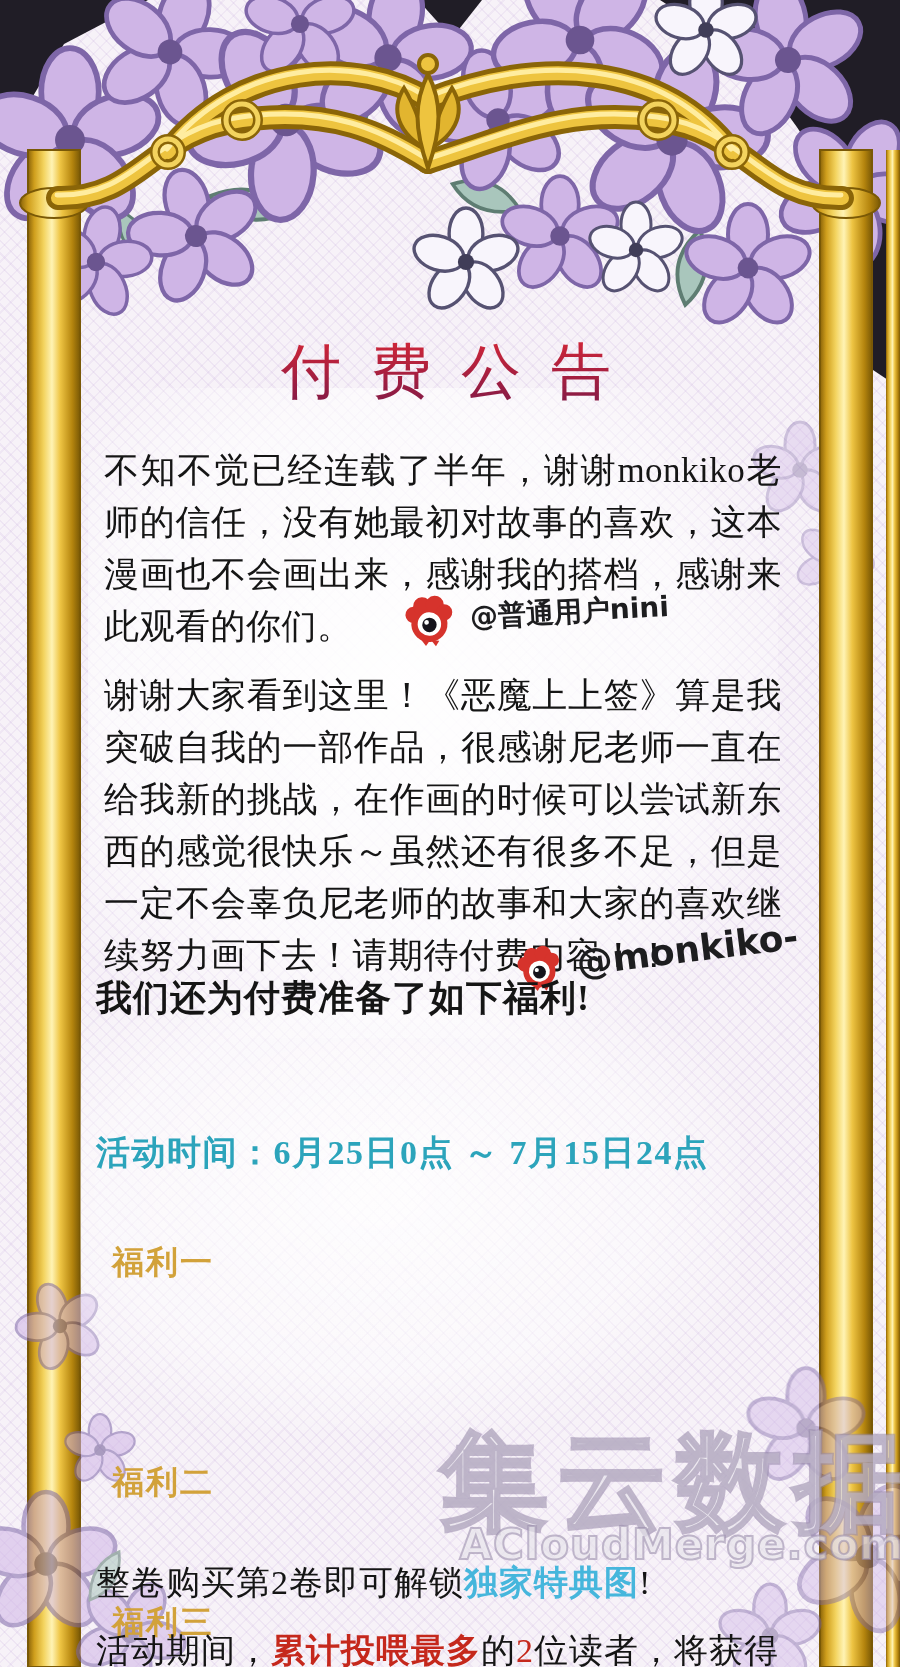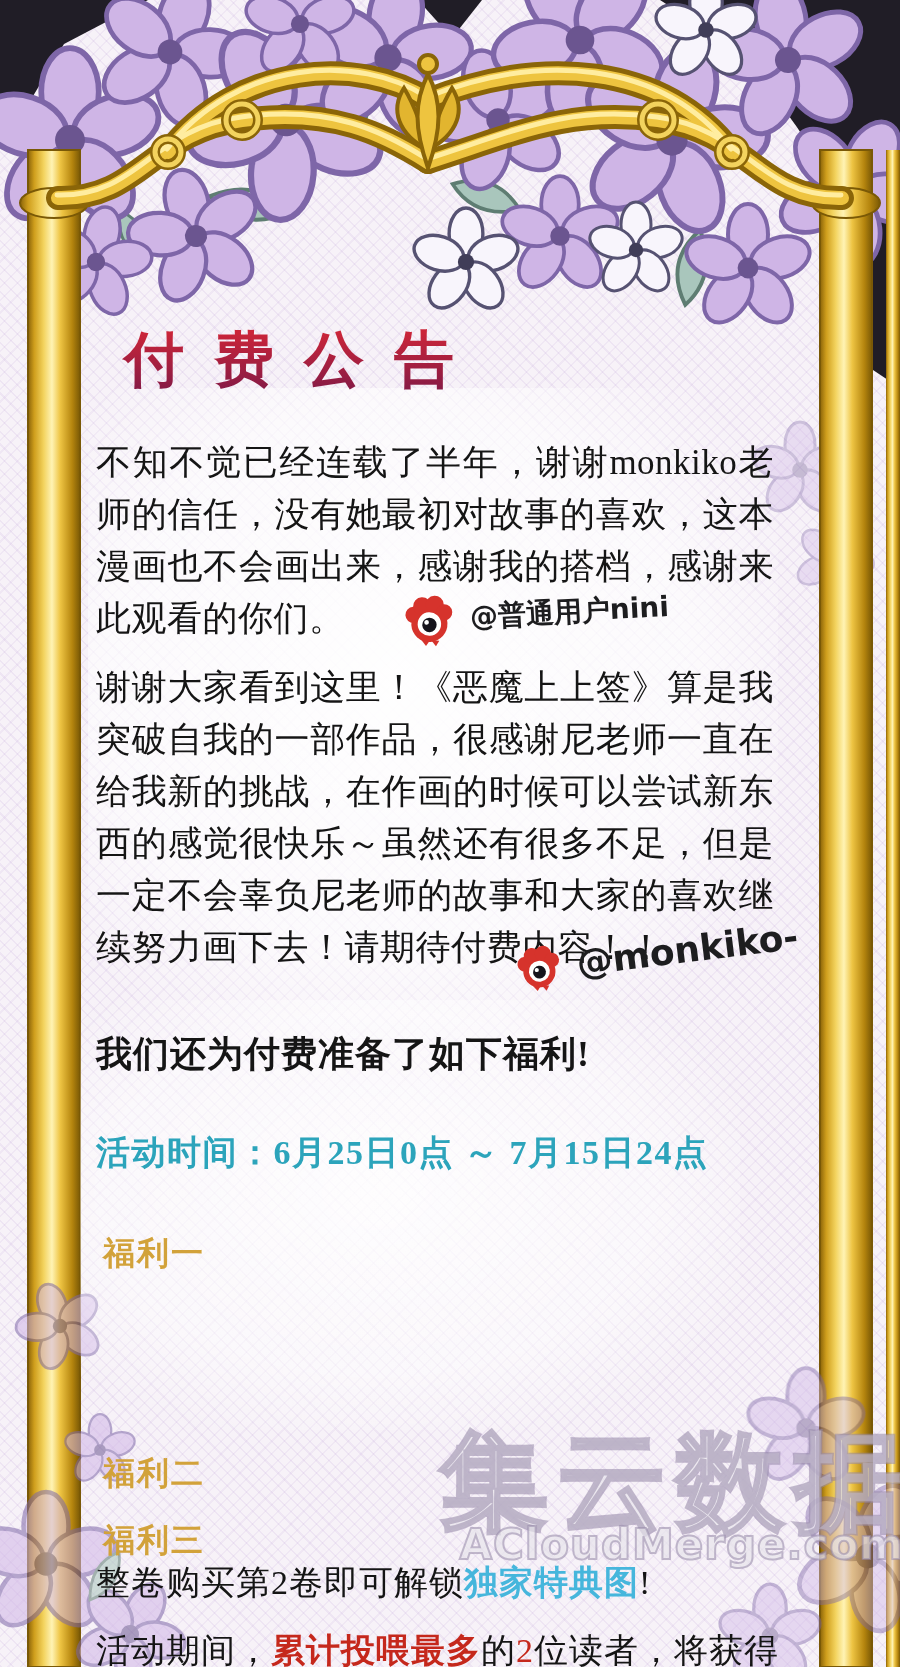--- a/index.html
+++ b/index.html
@@ -9,49 +9,49 @@
   .page::before{content:"";position:absolute;inset:0;
     background:
       repeating-linear-gradient(45deg, rgba(187,156,214,.15) 0 1.6px, transparent 1.6px 9px),
       repeating-linear-gradient(-45deg, rgba(187,156,214,.12) 0 1.6px, transparent 1.6px 9px);}
   .deco{position:absolute;left:0;top:0;}
   .white-pool{position:absolute;left:88px;top:388px;width:690px;height:650px;
     background:radial-gradient(ellipse at 45% 45%, rgba(255,255,255,.96) 0%, rgba(255,255,255,.65) 55%, rgba(255,255,255,0) 80%);}
   .white-pool2{position:absolute;left:80px;top:1000px;width:660px;height:430px;
     background:radial-gradient(ellipse at 45% 45%, rgba(255,255,255,.85) 0%, rgba(255,255,255,.5) 55%, rgba(255,255,255,0) 80%);}
 
-  .title{position:absolute;left:90px;top:316px;width:680px;box-sizing:border-box;margin:4px;
-    text-align:left;font-size:60px;font-weight:bold;letter-spacing:30px;padding-left:30px;
+  .title{position:absolute;left:90px;top:316px;width:680px;box-sizing:border-box;margin:16px;
+    text-align:center;font-size:60px;font-weight:normal;letter-spacing:30px;padding-left:30px;
     color:#a81f3f;}
   @supports (-webkit-background-clip: text){
     .title{background:linear-gradient(#cb2539 15%, #7e1947 95%);
       -webkit-background-clip:text;background-clip:text;color:transparent;}
   }
 
-  .para{position:absolute;left:96px;width:678px;margin:0;font-size:35px;line-height:52px;
+  .para{position:absolute;left:96px;width:678px;margin:8px;font-size:35px;line-height:52px;
     color:#151515;text-align:justify;letter-spacing:.5px;}
   .p1{top:437px;}
   .p2{top:662px;}
 
   .handle{position:absolute;display:flex;align-items:center;gap:12px;color:#1d1d1f;
     font-family:"DejaVu Sans","Liberation Sans",sans-serif;font-weight:bold;}
   .h1{left:400px;top:586px;transform:rotate(-3deg);font-size:28px;}
   .h2{left:512px;top:928px;transform:rotate(-7deg);font-size:36px;}
   .handle svg{display:block;flex:none;}
 
-  .intro{position:absolute;left:96px;top:1030px;margin:0;font-size:36px;font-weight:600;
+  .intro{position:absolute;left:96px;top:974px;margin:0;font-size:36px;font-weight:600;
     color:#151515;letter-spacing:1px;}
   .schedule{position:absolute;left:96px;top:1130px;margin:0;font-size:34px;font-weight:bold;
     color:#2ca4bb;letter-spacing:1.5px;}
-  .blabel{position:absolute;left:96px;margin:7px;font-size:32px;font-weight:bold;
+  .blabel{position:absolute;left:96px;margin:16px;font-size:32px;font-weight:bold;
     color:#d2a23a;letter-spacing:2px;}
   .bline{position:absolute;left:96px;width:700px;margin:0;font-size:34px;color:#151515;letter-spacing:1px;}
   .b1l{top:1225px;}.b1t{top:1268px;}
   .b2l{top:1445px;}.b2t{top:1560px;}
-  .b3l{top:1512px;}.b3t{top:1628px;}
+  .b3l{top:1585px;}.b3t{top:1628px;}
   .c-red{color:#c5281c;}
   .c-red-bold{color:#c5281c;font-weight:bold;}
   .c-cyan{color:#46b6dc;font-weight:bold;}
 
   .wm{position:absolute;margin:0;font-family:"DejaVu Sans","Liberation Sans",sans-serif;
     font-weight:bold;color:rgba(255,255,255,.52);
     -webkit-text-stroke:3px rgba(151,139,170,.55);
     text-shadow:0 0 2px rgba(151,139,170,.35);pointer-events:none;white-space:nowrap;}
   .wm1{right:-12px;top:1410px;font-size:108px;letter-spacing:10px;}
   .wm2{right:-4px;top:1520px;font-size:42px;letter-spacing:1px;-webkit-text-stroke:2px rgba(151,139,170,.55);}

